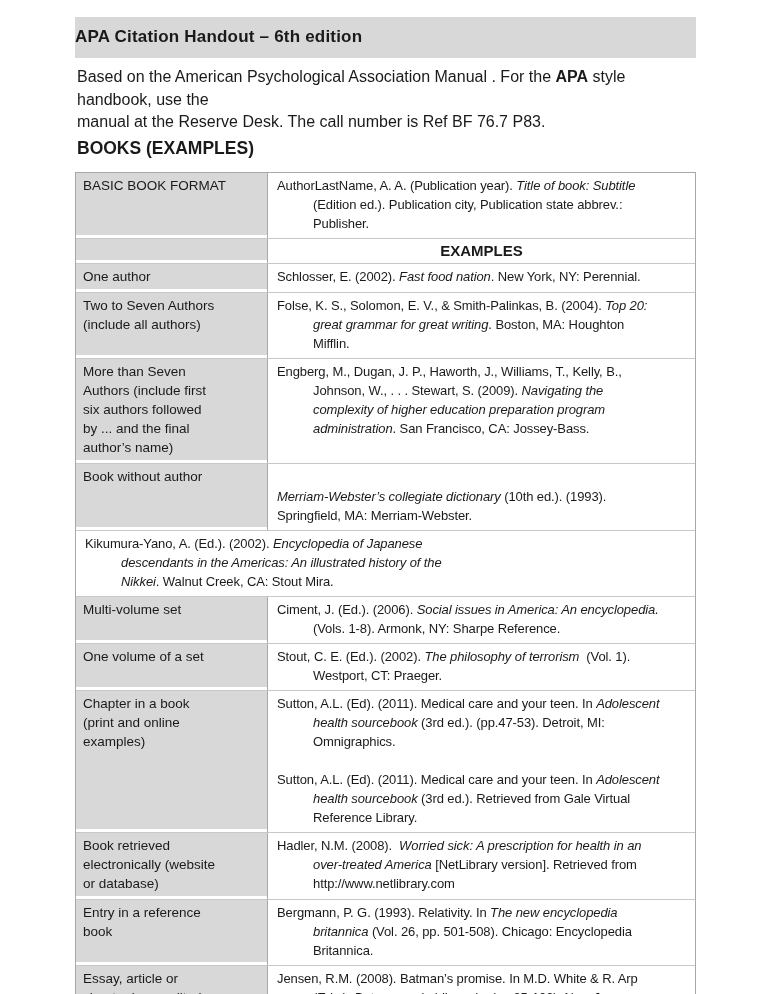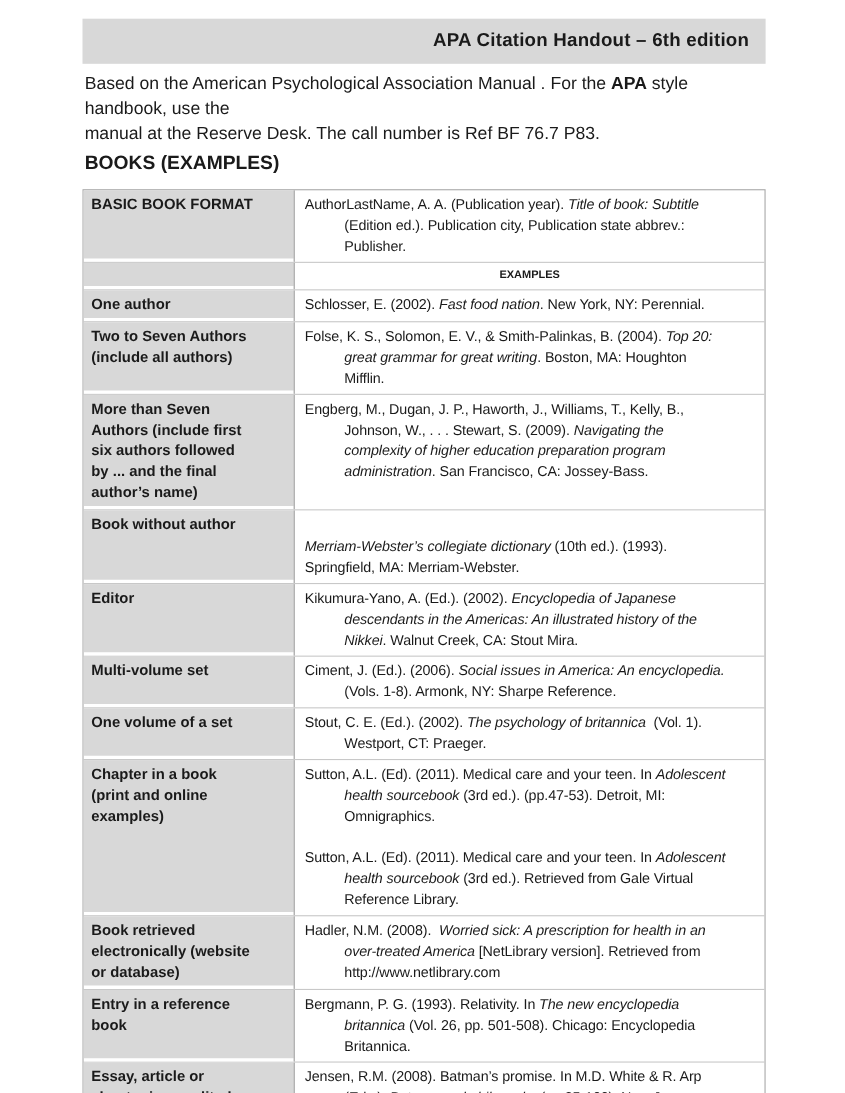--- a/index.html
+++ b/index.html
@@ -3,21 +3,21 @@
 <meta charset="utf-8">
 <style>
   html,body{margin:0;padding:0;}
   body{
     width:768px;height:994px;background:#ffffff;position:relative;
     font-family:"Liberation Sans",sans-serif;color:var(--text,#1a1a1a);
     overflow:hidden;
   }
   .content{position:absolute;left:75px;top:17px;width:621px;}
   .title-band{
-    background:var(--band-bg,#d8d8d8);text-align:right;
+    background:var(--band-bg,#d8d8d8);text-align:left;
     padding:9px 15px 10px 0;
   }
   .title-band .doc-title{
     font-size:17px;line-height:22px;font-weight:bold;letter-spacing:.2px;
   }
   .intro{
     margin:8px 0 0 2px;font-size:16px;line-height:22.5px;
     white-space:pre-line;
   }
   .section-heading{
@@ -28,29 +28,29 @@
     background:#ffffff;
   }
   .row{display:flex;border-bottom:1px solid var(--row-divider,#c8c8c8);}
   .row:last-child{border-bottom:none;}
   .label-cell{
     width:178px;min-width:178px;
     background:var(--label-bg,#d8d8d8);
     border-right:1px solid var(--table-border,#a8a8a8);
     box-shadow:inset 0 -3px 0 #ffffff;
     padding:3px 6px 6px 7px;
-    font-weight:bold;font-size:13.5px;line-height:19px;
+    font-weight:normal;font-size:13.5px;line-height:19px;
     white-space:pre-line;
   }
   .cite-cell{
     flex:1;padding:3px 3px 5px 9px;
     font-size:13px;line-height:19px;letter-spacing:-0.1px;
   }
   .cite-cell.examples{
-    text-align:center;font-weight:bold;font-size:10px;
+    text-align:center;font-weight:bold;font-size:15px;
     padding:2px 3px 3px 3px;letter-spacing:0;
   }
   p.citation{
     margin:0;padding-left:36px;text-indent:-36px;white-space:pre-wrap;
   }
   p.citation + p.citation{margin-top:19px;}
   p.citation.no-hang{padding-left:0;text-indent:0;margin-top:20px;}
   .it{font-style:italic;}
   .bd{font-weight:bold;}
   .after-line{height:1px;background:#dcdcdc;margin-top:4px;}
@@ -120,40 +120,39 @@
 
   <div class="row">
     <div class="label-cell">Book without author</div>
     <div class="cite-cell">
           <p class="citation no-hang"><span class="it">Merriam-Webster’s collegiate dictionary</span><span> (10th ed.). (1993).
 Springfield, MA: Merriam-Webster.</span></p>
         </div>
   </div>
 
   <div class="row">
-    <div class="label-cell">Editor</div>
     <div class="cite-cell">
           <p class="citation"><span>Kikumura-Yano, A. (Ed.). (2002). </span><span class="it">Encyclopedia of Japanese
 descendants in the Americas: An illustrated history of the
 Nikkei</span><span>. Walnut Creek, CA: Stout Mira.</span></p>
         </div>
   </div>
 
   <div class="row">
     <div class="label-cell">Multi-volume set</div>
     <div class="cite-cell">
           <p class="citation"><span>Ciment, J. (Ed.). (2006). </span><span class="it">Social issues in America: An encyclopedia.</span><span>
 (Vols. 1-8). Armonk, NY: Sharpe Reference.</span></p>
         </div>
   </div>
 
   <div class="row">
     <div class="label-cell">One volume of a set</div>
     <div class="cite-cell">
-          <p class="citation"><span>Stout, C. E. (Ed.). (2002). </span><span class="it">The psychology of britannica</span><span>  (Vol. 1).
+          <p class="citation"><span>Stout, C. E. (Ed.). (2002). </span><span class="it">The philosophy of terrorism</span><span>  (Vol. 1).
 Westport, CT: Praeger.</span></p>
         </div>
   </div>
 
   <div class="row">
     <div class="label-cell">Chapter in a book
 (print and online
 examples)</div>
     <div class="cite-cell">
           <p class="citation"><span>Sutton, A.L. (Ed). (2011). Medical care and your teen. In </span><span class="it">Adolescent

